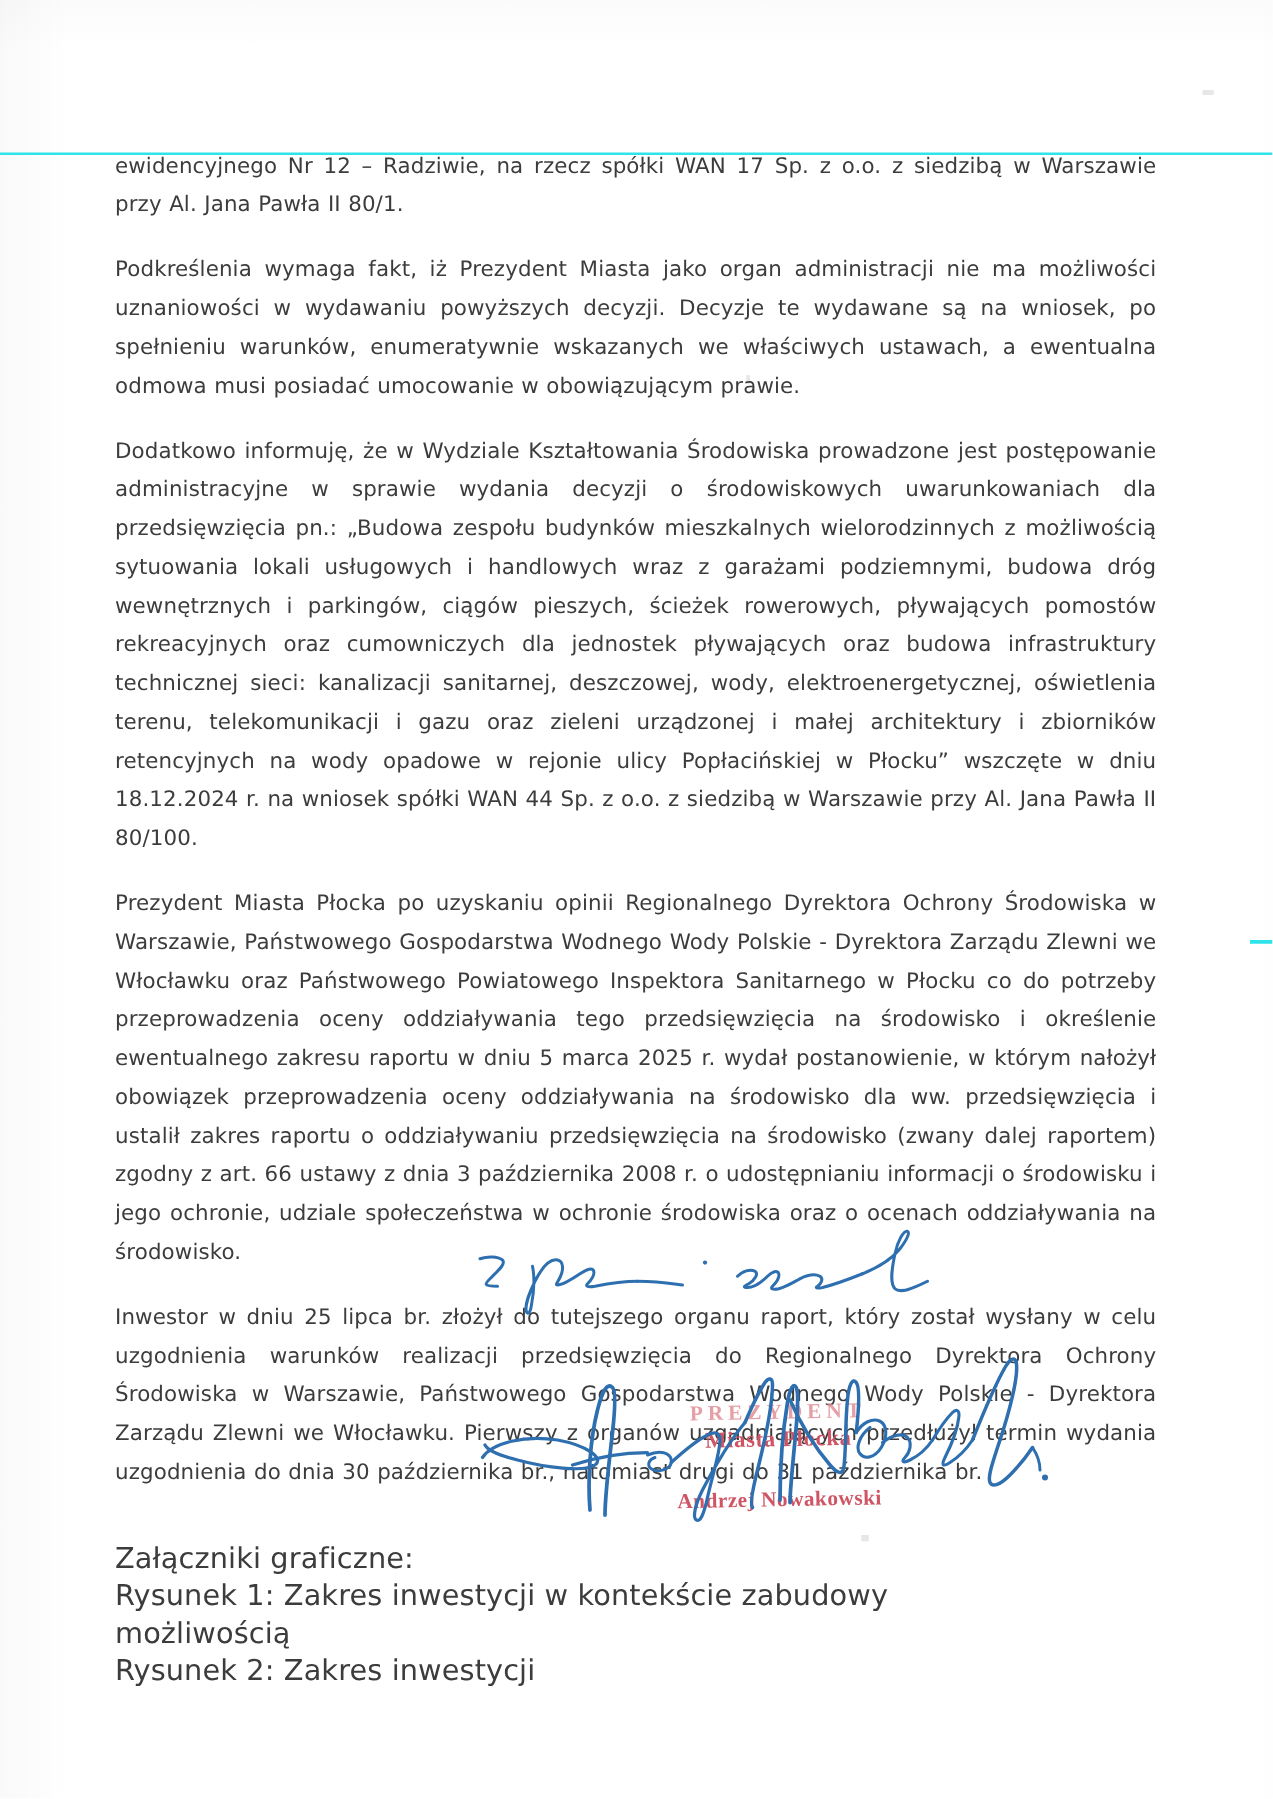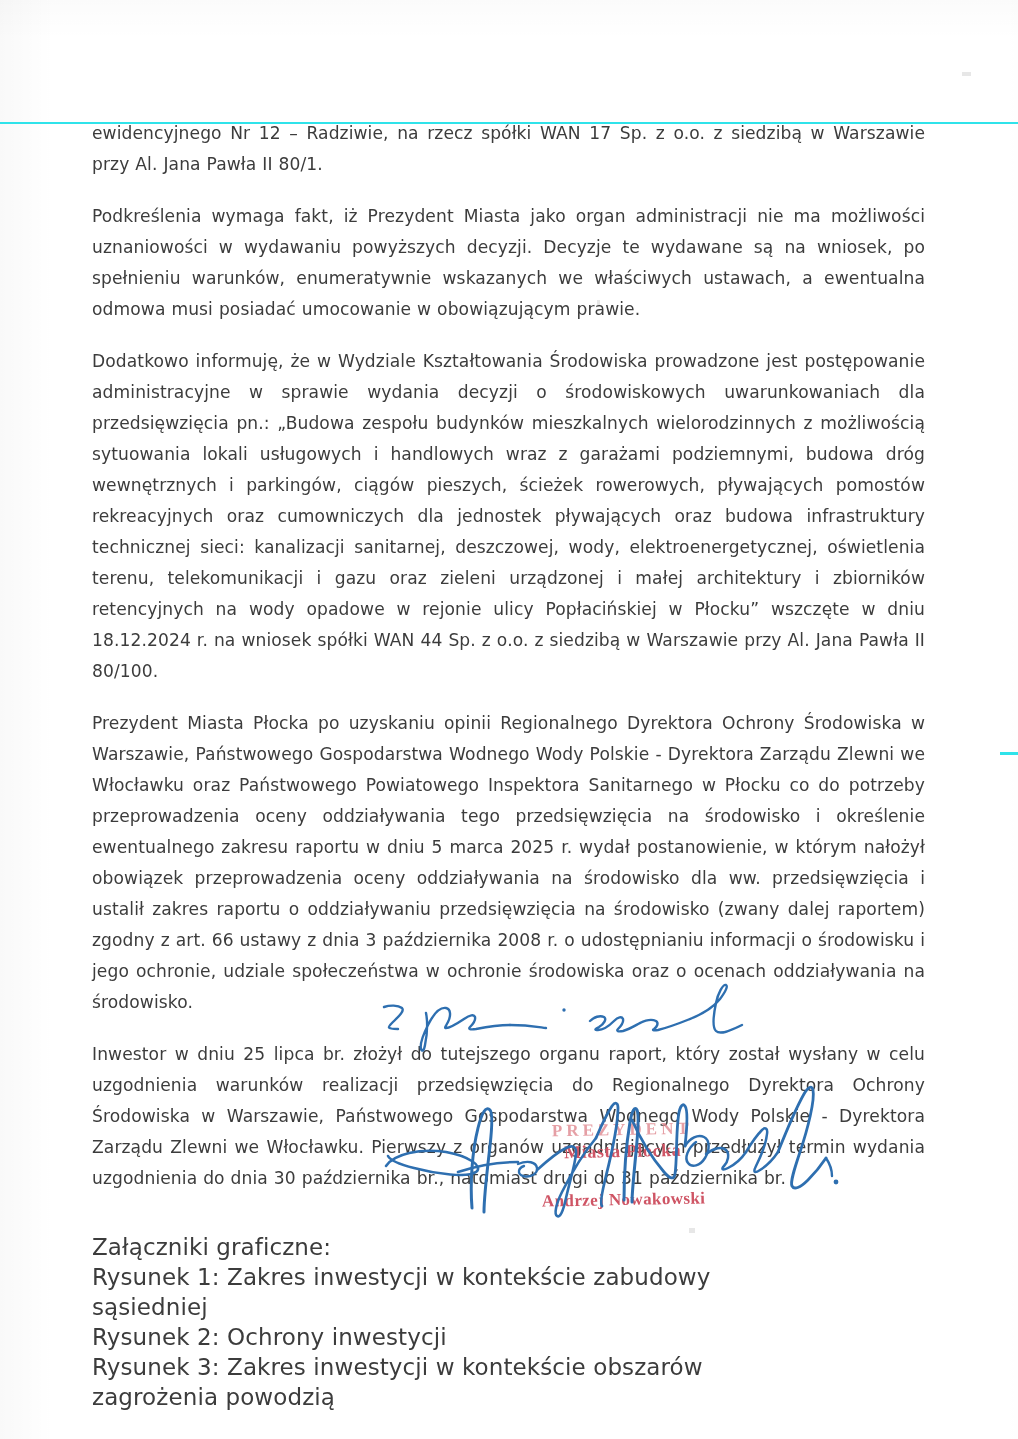--- a/index.html
+++ b/index.html
@@ -203,18 +203,17 @@
 
         <path d="M446,78 C450,84 452,90 452,96" stroke-width="2.4"></path>
         <circle cx="456" cy="102" r="2.4" fill="#2e6fb0" stroke="none"></circle>
       </g>
     </svg>
 
   </div>
 
   <div class="attachments">
     <div>Załączniki graficzne:</div>
-    <div>Rysunek 1: Zakres inwestycji w kontekście zabudowy sąsiedniej</div>
-    <div>Rysunek 2: Ochrony inwestycji</div>
-    <div>Rysunek 3: Zakres inwestycji w kontekście obszarów zagrożenia powodzią</div>
+    <div>Rysunek 1: Zakres inwestycji w kontekście zabudowy możliwością</div>
+    <div>Rysunek 2: Zakres inwestycji</div>
   </div>
 
 </div>
 
 </body></html>

